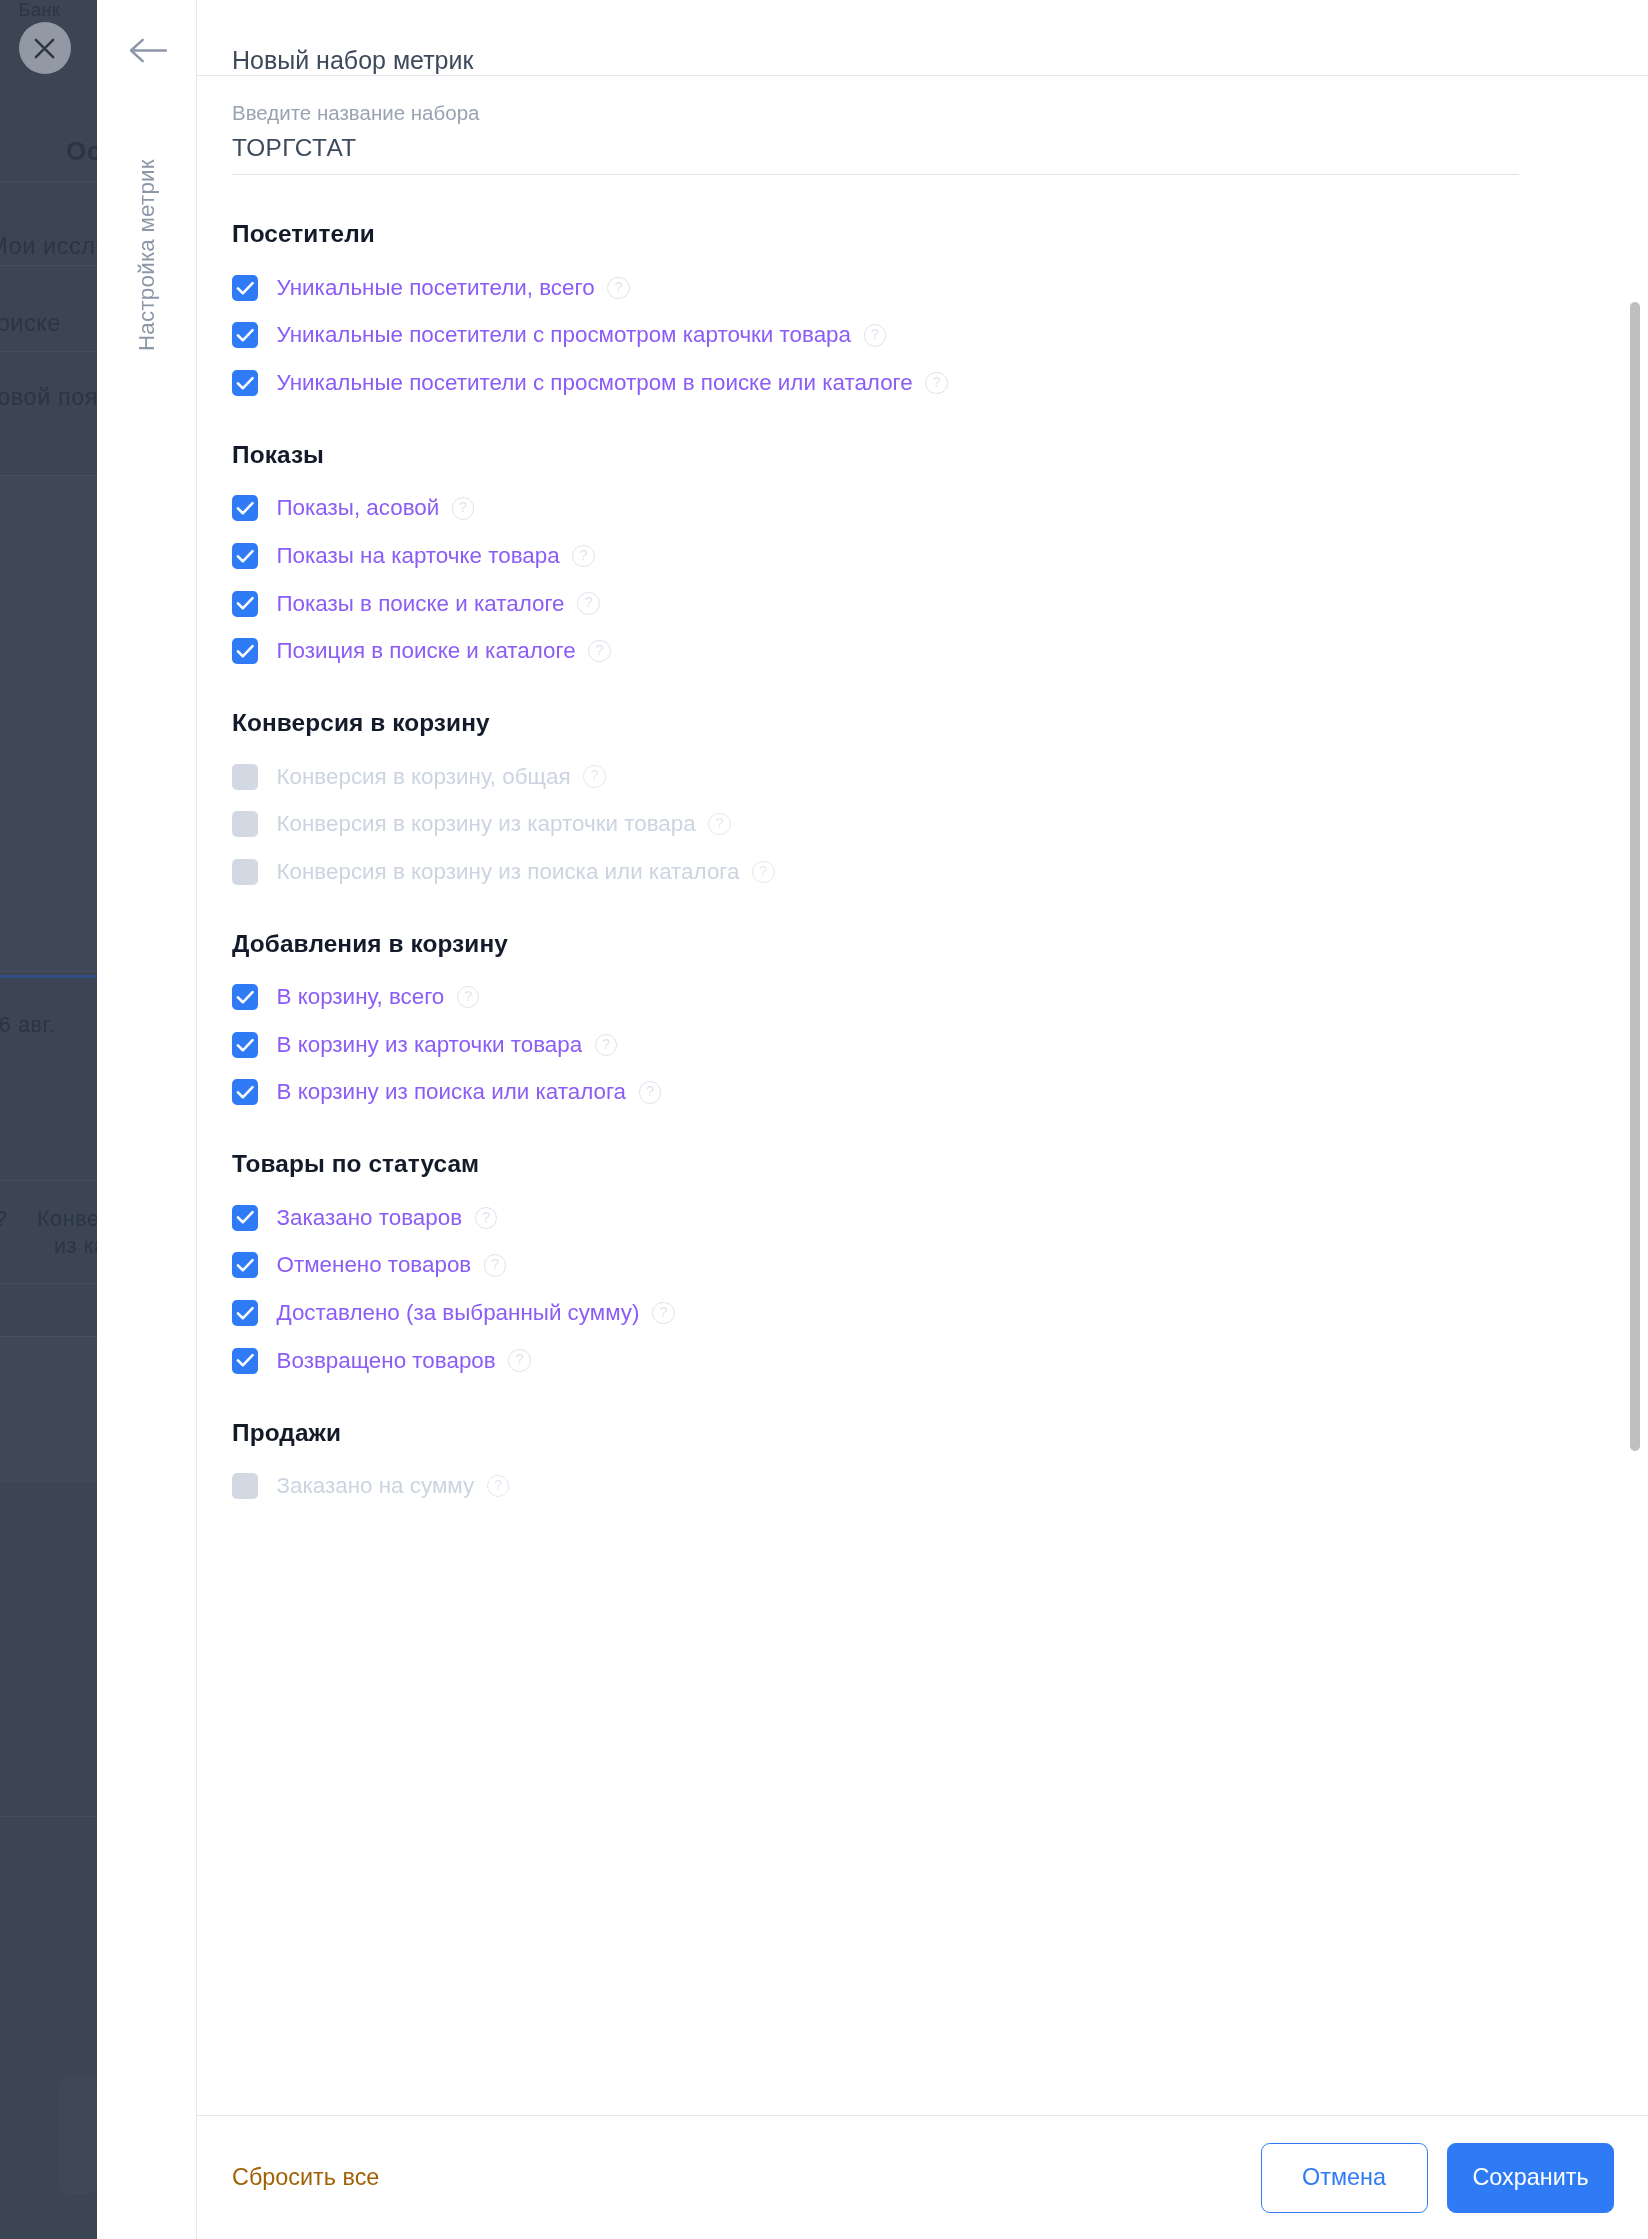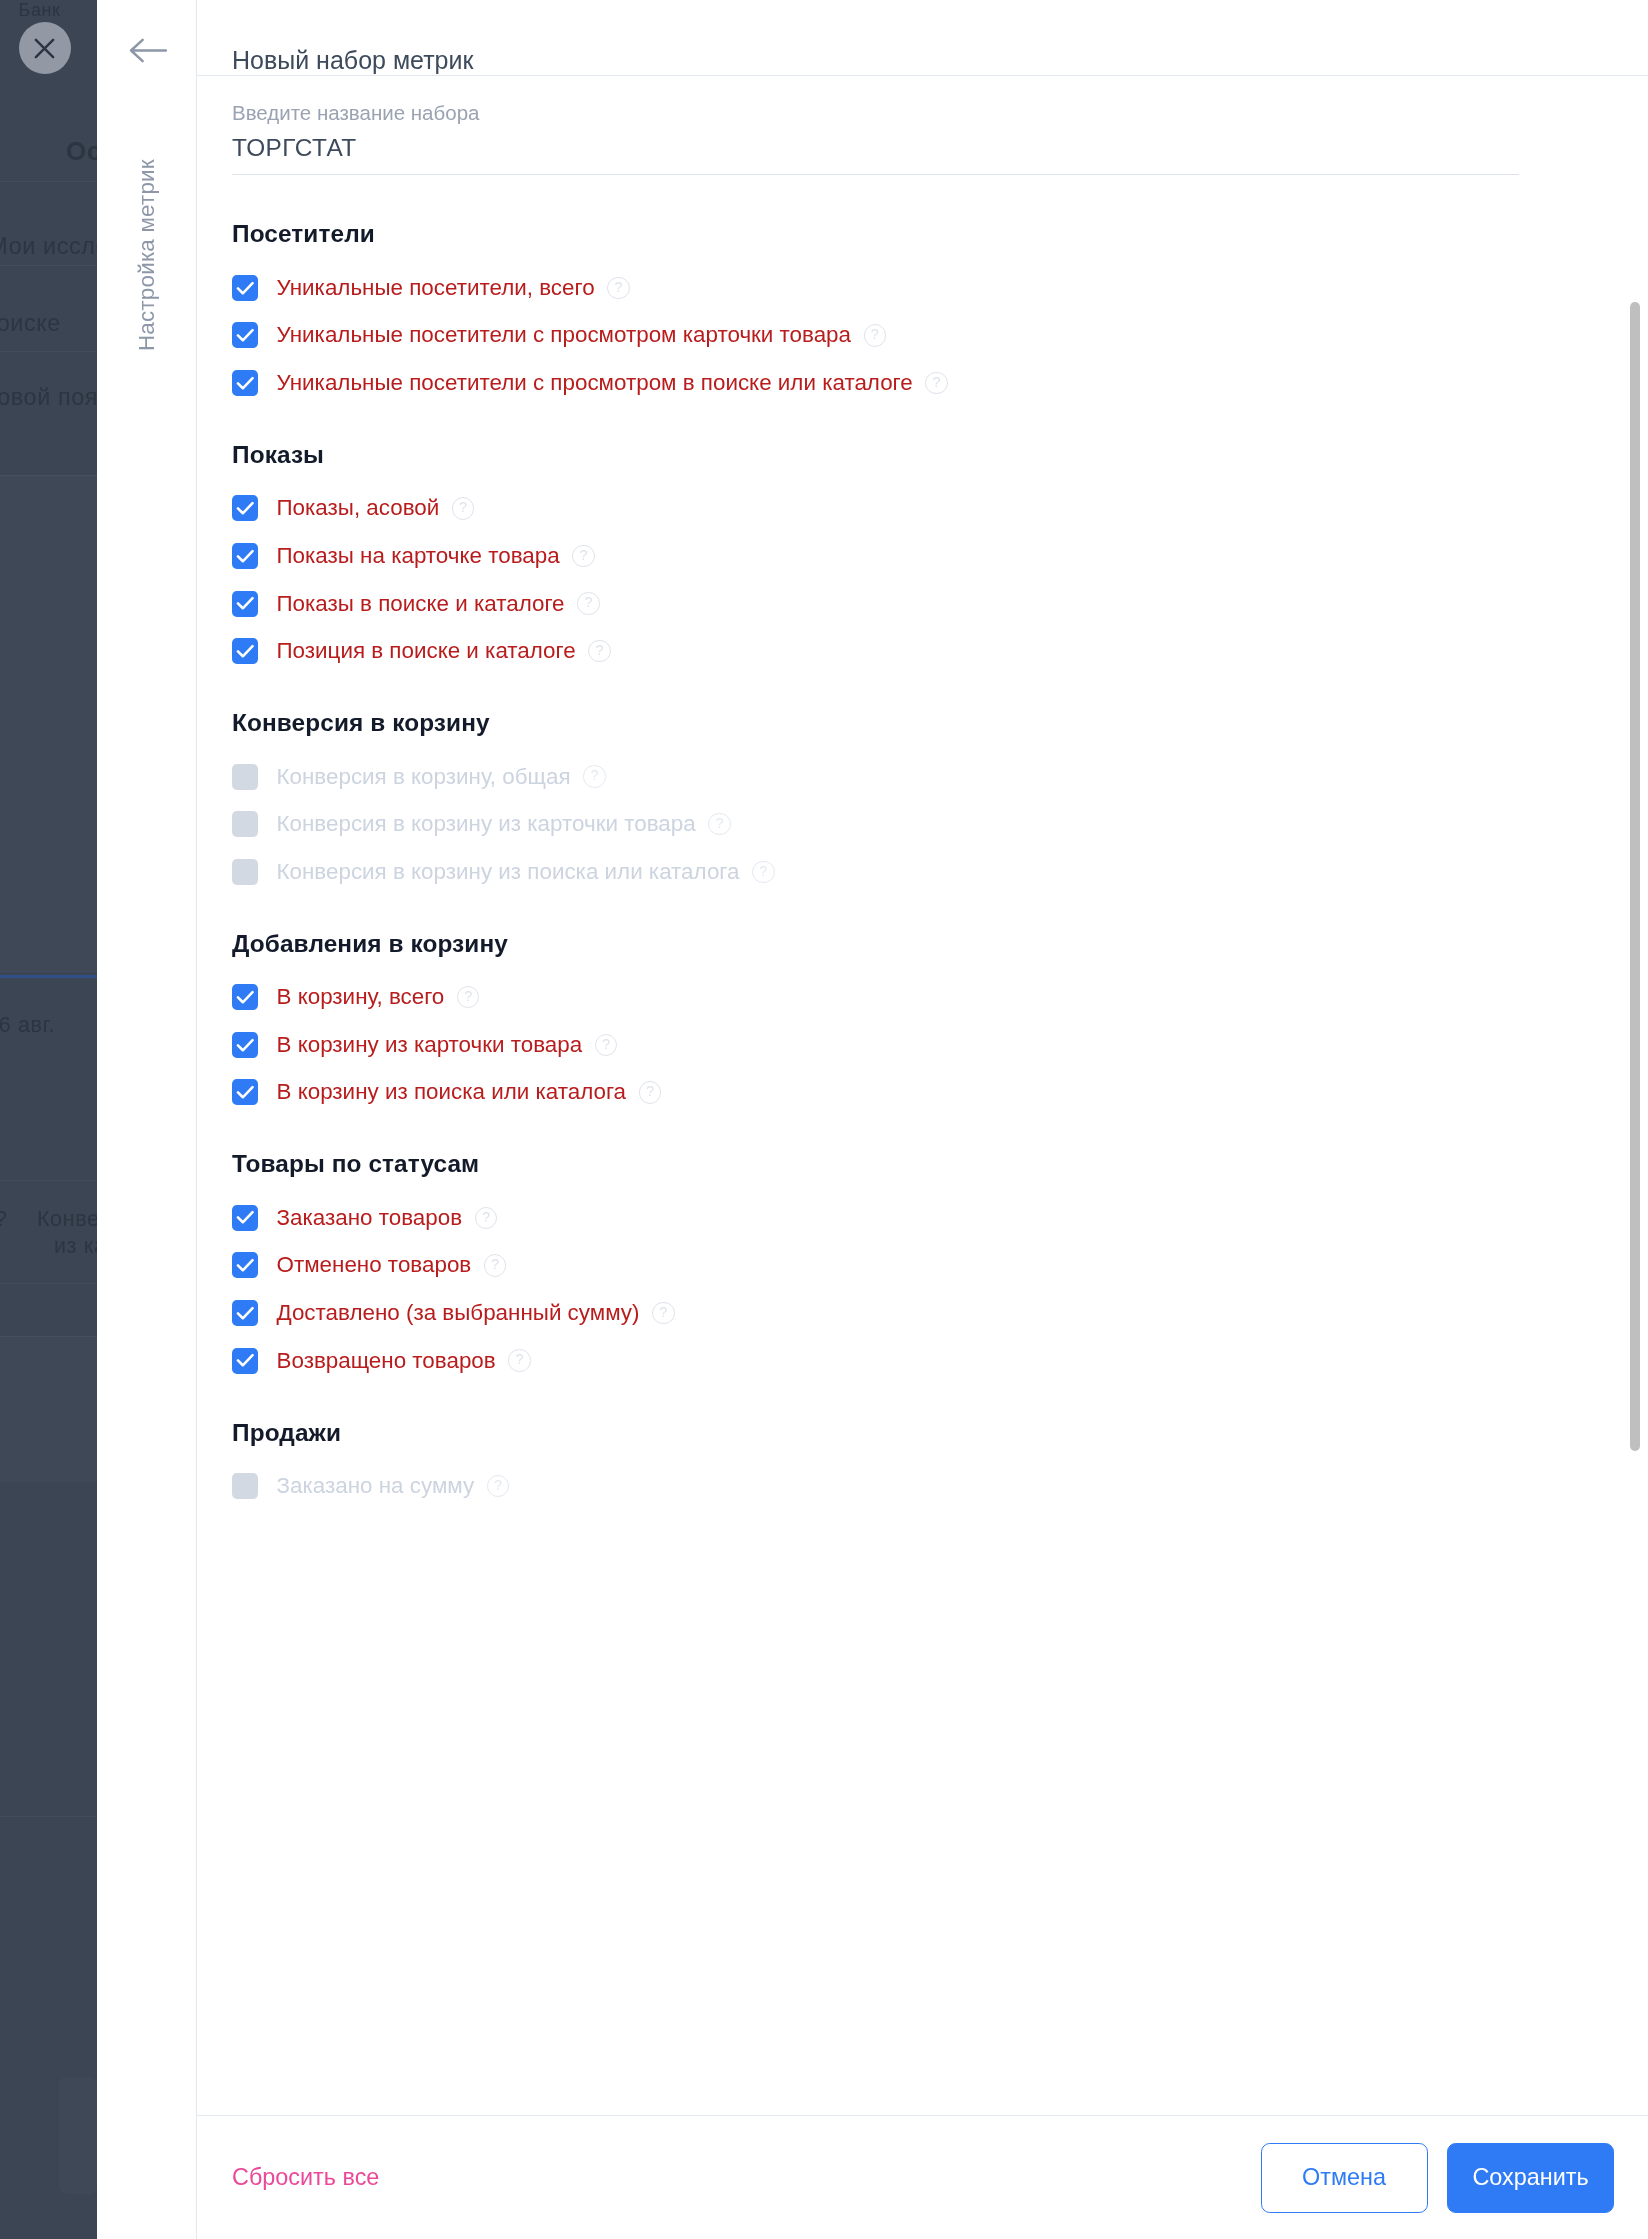--- a/index.html
+++ b/index.html
@@ -187,21 +187,21 @@
     display: flex;
     align-items: center;
     justify-content: center;
   }
   .cb-row.disabled .cb-box { background: #d3d9e3; }
   .cb-box svg { display: block; }
 
   .cb-label {
     margin-left: 18.5px;
     font-size: 22.4px;
-    color: #b91c1c;
+    color: #8b5cf6;
     white-space: nowrap;
   }
   .cb-row.disabled .cb-label { color: #ccd4e0; }
 
   .help-icon {
     margin-left: 12.7px;
     width: 22.4px;
     height: 22.4px;
     flex: 0 0 22.4px;
     border-radius: 50%;
@@ -238,21 +238,21 @@
   .panel-footer {
     height: 123px;
     flex: 0 0 123px;
     display: flex;
     align-items: center;
     padding: 0 35px;
     background: #fff;
   }
   .link-btn {
     font-size: 23.4px;
-    color: #ec4899;
+    color: #a16207;
     cursor: pointer;
     user-select: none;
   }
   .footer-spacer { flex: 1 1 auto; }
   .btn {
     height: 70px;
     min-width: 167px;
     border-radius: 8.8px;
     font-size: 23.4px;
     display: flex;

